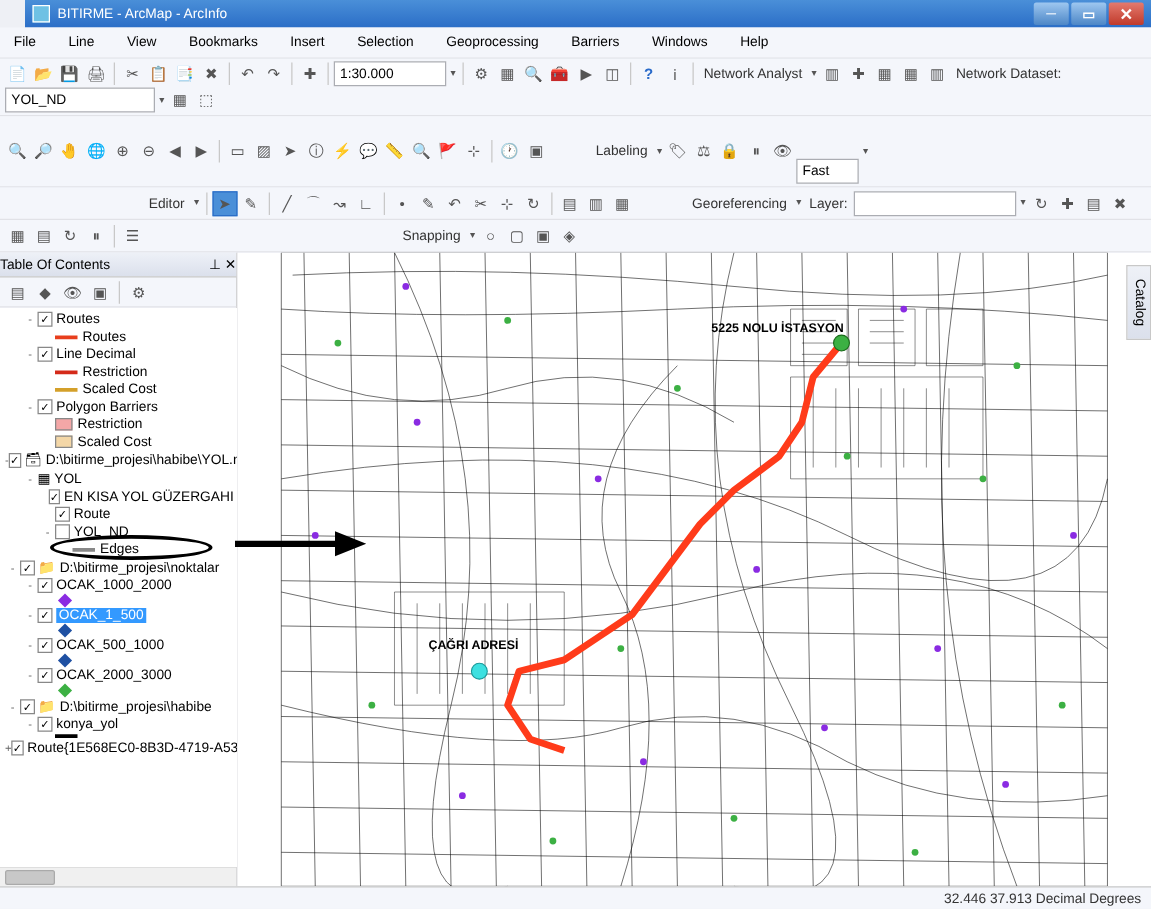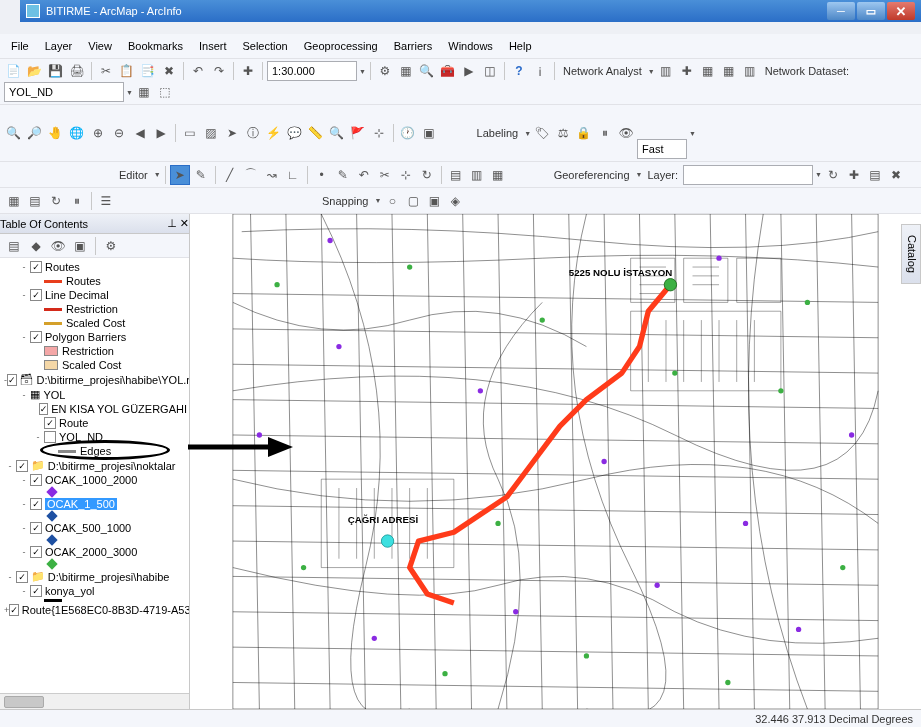--- a/index.html
+++ b/index.html
@@ -5,21 +5,21 @@
 * { margin: 0; padding: 0; box-sizing: border-box; font-family: Tahoma, sans-serif; font-size: 11px; }
 body { width: 921px; height: 727px; background: #eef0f5; overflow: hidden; display: flex; flex-direction: column; }
 .titlebar { height: 22px; background: linear-gradient(#4a8fd8, #2b6ec7); color: #fff; display: flex; align-items: center; padding: 0 6px; justify-content: space-between; margin-left: 20px; }
 .titlebar .left { display: flex; align-items: center; gap: 6px; }
 .titlebar .icon { width: 14px; height: 14px; background: #6ec1e4; border: 1px solid #fff; }
 .win-btns { display: flex; gap: 2px; }
 .win-btn { width: 28px; height: 18px; border-radius: 2px; display: flex; align-items: center; justify-content: center; color: #fff; font-weight: bold; }
 .win-min { background: linear-gradient(#9ec7f0,#4d87c7); }
 .win-max { background: linear-gradient(#9ec7f0,#4d87c7); }
 .win-close { background: linear-gradient(#e47a6e,#c03a2b); font-size: 13px; }
-.menubar { height: 20px; background: #f4f6fb; display: flex; align-items: center; padding: 12px 4px; gap: 2px; border-bottom: 1px solid #e1e2e7; margin-top: 12px; }
+.menubar { height: 20px; background: #f4f6fb; display: flex; align-items: center; padding: 12px 4px; gap: 12px; border-bottom: 1px solid #e1e2e7; }
 .menubar span { padding: 2px 7px; cursor: default; }
 .toolbar { background: #f4f6fb; display: flex; align-items: center; flex-wrap: wrap; padding: 2px 4px; border-bottom: 1px solid #e1e2e7; gap: 1px; min-height: 26px; }
 .tb-btn { width: 20px; height: 20px; border: 1px solid transparent; display: flex; align-items: center; justify-content: center; font-size: 12px; color: #555; }
 .tb-sep { width: 1px; height: 18px; background: #c8c8c8; margin: 0 3px; }
 .tb-input { height: 20px; border: 1px solid #abadb3; background: #fff; padding: 0 4px; font-size: 11px; }
 .tb-label { padding: 0 4px; color: #333; }
 .dropdown-arrow { font-size: 7px; color: #555; margin-left: 1px; }
 .content { flex: 1; display: flex; overflow: hidden; position: relative; }
 .toc { width: 190px; background: #f4f6fb; border-right: 1px solid #c8c8c8; display: flex; flex-direction: column; position: relative; }
 .toc-header { height: 20px; background: linear-gradient(#eef1f7,#dbe0ec); border-bottom: 1px solid #c8c8c8; display: flex; align-items: center; justify-content: space-between; padding: 0 0; }
@@ -53,21 +53,21 @@
   </div>
   <div class="win-btns">
     <div class="win-btn win-min">─</div>
     <div class="win-btn win-max">▭</div>
     <div class="win-btn win-close">✕</div>
   </div>
 </div>
 
 <div class="menubar">
   <span>File</span>
-  <span>Layer</span>
+  <span>Line</span>
   <span>View</span>
   <span>Bookmarks</span>
   <span>Insert</span>
   <span>Selection</span>
   <span>Geoprocessing</span>
   <span>Barriers</span>
   <span>Windows</span>
   <span>Help</span>
 </div>
 

